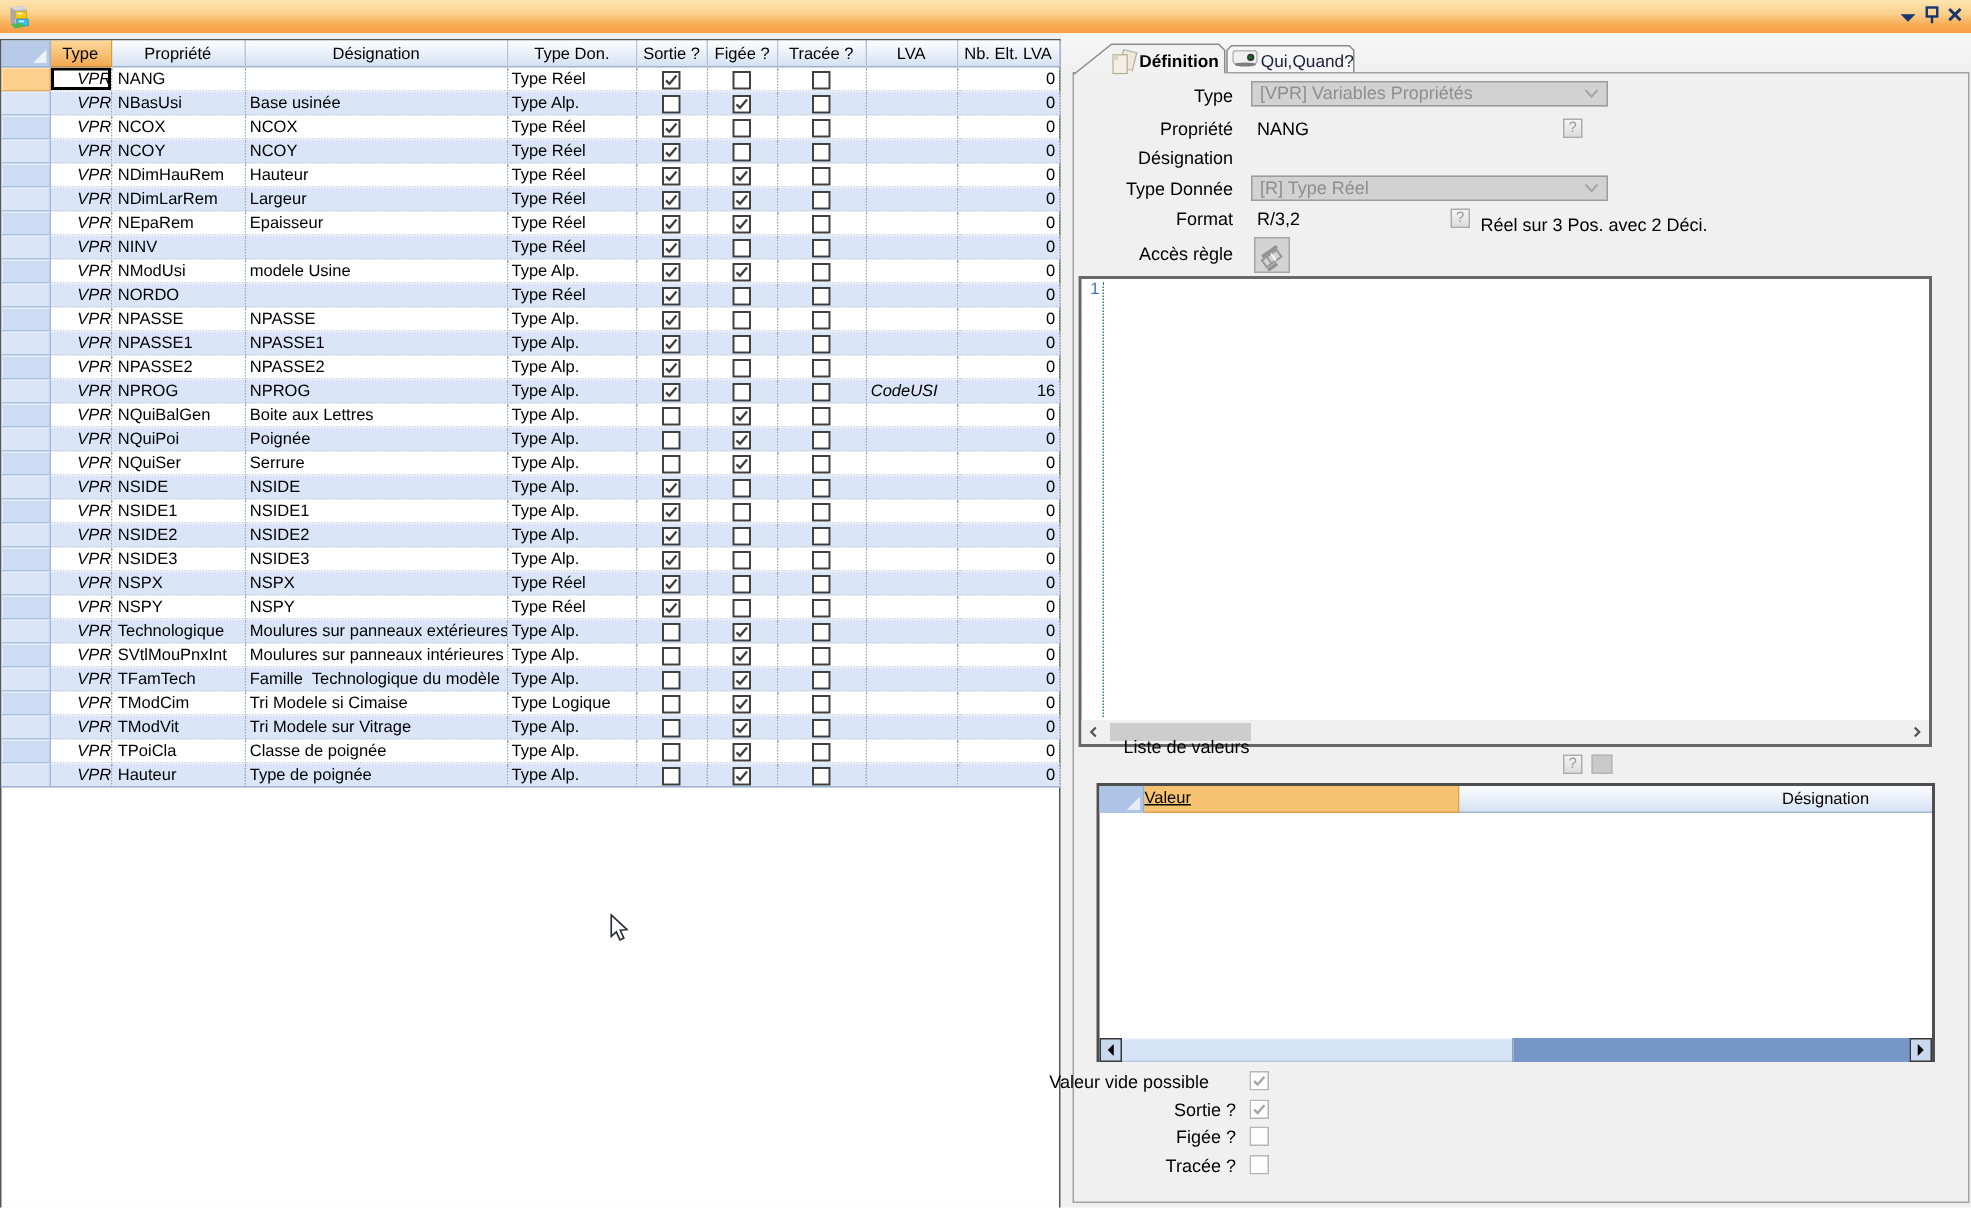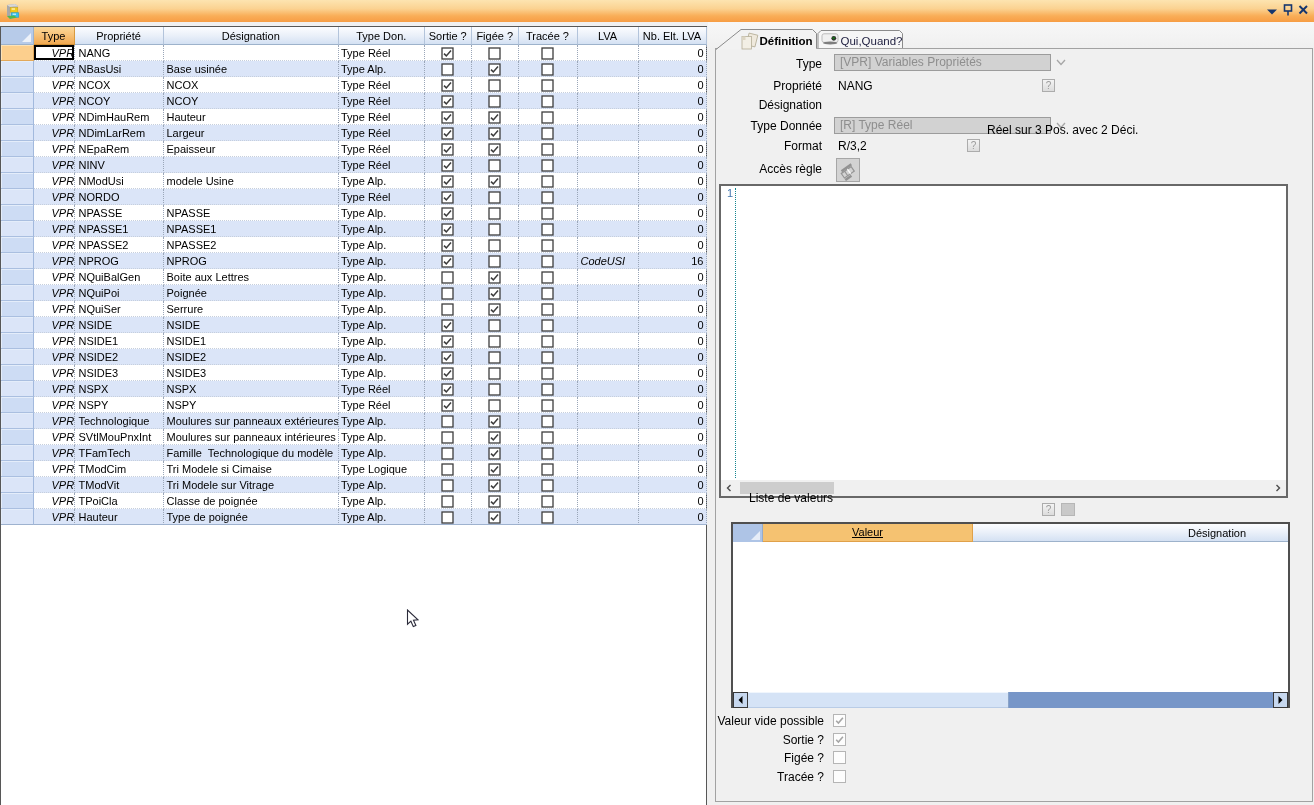--- a/index.html
+++ b/index.html
@@ -37,35 +37,35 @@
 #grid td.c-cb{text-align:center;}
 #grid td.focus{position:relative;background:#fff;}
 .fb{position:absolute;left:0;top:0;right:0;bottom:0;border:2px solid #000;}
 .gcb{vertical-align:middle;margin-top:1px;}
 
 #rtopbg{left:708px;top:22px;width:606px;height:26px;background:linear-gradient(180deg,#f7f7f7,#f0f0f0);}
 #rpanel{left:715px;top:48px;width:598px;height:754px;box-sizing:border-box;
  border:1px solid #a2a2a2;background:#f0f0f0;}
 .lab{font-size:12px;color:#000;text-align:right;white-space:nowrap;}
 .val{font-size:12px;color:#000;white-space:nowrap;}
-.combo{width:217px;height:17px;box-sizing:border-box;background:#d2d2d2;border:1px solid #9c9c9c;
+.combo{width:238px;height:17px;box-sizing:border-box;background:#d2d2d2;border:1px solid #9c9c9c;
  font-size:12px;color:#8e8e8e;line-height:15px;padding-left:5px;white-space:nowrap;overflow:hidden;}
 .qbtn{width:13px;height:13px;box-sizing:border-box;background:linear-gradient(180deg,#f4f4f4,#dcdcdc);
  border:1px solid #acacac;color:#9b9b9b;font-size:10px;line-height:11px;text-align:center;}
 
 #edit{left:719px;top:184px;width:569px;height:314px;box-sizing:border-box;
  border:2px solid #686868;background:#fff;}
 #gutline{left:735px;top:188px;height:290px;width:0;border-left:1px dotted #14858f;}
 #lnum{left:722px;top:187px;width:11px;text-align:right;font-size:11px;color:#4076ae;}
 #hsb{left:721px;top:480px;width:565px;height:16px;background:#f0f0f0;}
 #hsb .thumb{position:absolute;left:19px;top:2px;width:94px;height:12px;background:#cdcdcd;}
 
 #vtable{left:731px;top:522px;width:559px;height:186px;box-sizing:border-box;
  border:2px solid #4f4f4f;background:#fff;}
-.vh{position:absolute;top:0;height:18px;box-sizing:border-box;font-size:11px;text-align:center;text-decoration:underline;}
+.vh{position:absolute;top:0;height:18px;box-sizing:border-box;font-size:11px;text-align:left;text-decoration:underline;}
 #vsb{left:733px;top:692px;width:555px;height:16px;background:#7796c8;}
 .sbbox{position:absolute;top:0;width:15px;height:16px;box-sizing:border-box;background:#c7d8ef;
  border:1px solid #383838;}
 #vsb .thumb{position:absolute;left:15px;top:0;width:260px;height:16px;background:#d5e3f6;
  box-shadow:inset 0 1px 0 #f0f6fd, inset 0 -1px 0 #b9cce6;border-right:1px solid #8aa4c8;}
 
 .bcb{position:absolute;width:13px;height:13px;}
 </style></head><body>
 <div class="abs" id="titlebar">
  <svg class="abs" style="left:5px;top:3px" width="16" height="16" viewBox="0 0 16 16">
@@ -726,21 +726,21 @@
 <div class="abs qbtn" style="left:1042px;top:79px">?</div>
 <div class="abs lab" style="left:716px;top:98px;width:106px">Désignation</div>
 <div class="abs lab" style="left:716px;top:119px;width:106px">Type Donnée</div>
 <div class="abs combo" style="left:834px;top:117px">[R] Type Réel</div>
 <svg class="abs" style="left:1056px;top:122px" width="10" height="7" viewBox="0 0 10 7">
     <polyline points="1,1 5,5.5 9,1" fill="none" stroke="#a6a6a6" stroke-width="1.3"></polyline>
   </svg>
 <div class="abs lab" style="left:716px;top:139px;width:106px">Format</div>
 <div class="abs val" style="left:838px;top:139px">R/3,2</div>
 <div class="abs qbtn" style="left:967px;top:139px">?</div>
-<div class="abs val" style="left:987px;top:123px">Réel sur 3 Pos. avec 2 Déci.</div>
+<div class="abs val" style="left:987px;top:143px">Réel sur 3 Pos. avec 2 Déci.</div>
 <div class="abs lab" style="left:716px;top:162px;width:106px">Accès règle</div>
 <div class="abs" style="left:836px;top:158px;width:24px;height:24px;box-sizing:border-box;background:#d3d3d3;border:1px solid #a6a6a6">
  <svg width="22" height="22" viewBox="0 0 22 22">
   <g transform="rotate(-35 11 11)">
    <rect x="5" y="7" width="12" height="2.4" fill="#929292"></rect>
    <rect x="3.5" y="10" width="12" height="5.5" fill="none" stroke="#949494" stroke-width="1.2"></rect>
    <line x1="7.5" y1="10" x2="7.5" y2="15.5" stroke="#949494" stroke-width="1.1"></line>
    <line x1="11" y1="10" x2="11" y2="15.5" stroke="#fdfdfd" stroke-width="1.2"></line>
    <rect x="3" y="16.5" width="7.5" height="2.4" fill="#929292"></rect>
   </g>
@@ -776,21 +776,21 @@
 <div class="abs" id="vsb">
  <div class="sbbox" style="left:0"><svg width="13" height="14" viewBox="0 0 13 14">
         <polygon points="8.5,3 4.5,7 8.5,11" fill="#000"></polygon>
       </svg></div>
  <div class="thumb"></div>
  <div class="sbbox" style="right:0"><svg width="13" height="14" viewBox="0 0 13 14">
         <polygon points="4.5,3 8.5,7 4.5,11" fill="#000"></polygon>
       </svg></div>
 </div>
 
-<div class="abs lab" style="left:716px;top:714px;width:108px">Valeur vide possible</div>
+<div class="abs lab" style="left:698px;top:714px;width:108px">Valeur vide possible</div>
 <svg class="bcb" style="left:833px;top:714px" width="13" height="13" viewBox="0 0 13 13">
     <rect x="0.5" y="0.5" width="12" height="12" fill="#fdfdfd" stroke="#b5b5b5" stroke-width="1"></rect>
     <path d="M3.2 6.8 L5.4 9 L9.9 3.8" fill="none" stroke="#a5a5a5" stroke-width="1.6"></path>
   </svg>
 <div class="abs lab" style="left:716px;top:733px;width:108px">Sortie ?</div>
 <svg class="bcb" style="left:833px;top:733px" width="13" height="13" viewBox="0 0 13 13">
     <rect x="0.5" y="0.5" width="12" height="12" fill="#fdfdfd" stroke="#b5b5b5" stroke-width="1"></rect>
     <path d="M3.2 6.8 L5.4 9 L9.9 3.8" fill="none" stroke="#a5a5a5" stroke-width="1.6"></path>
   </svg>
 <div class="abs lab" style="left:716px;top:751px;width:108px">Figée ?</div>

